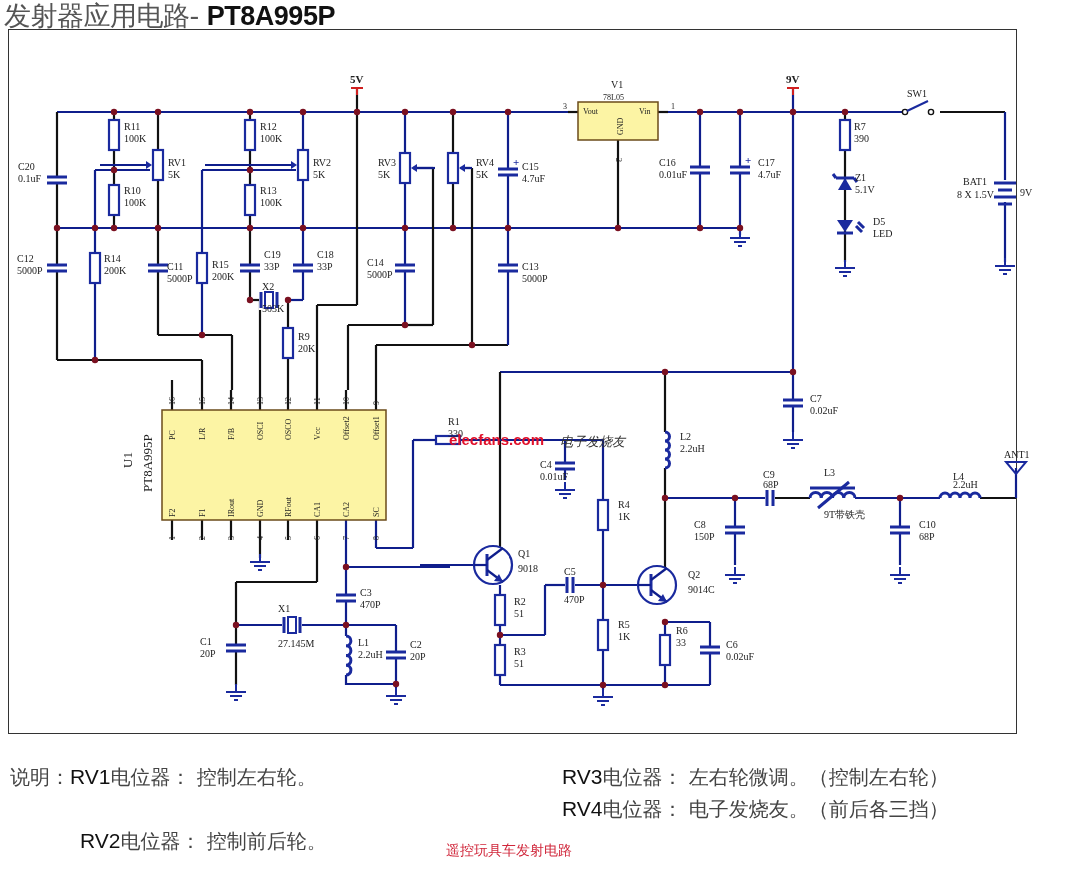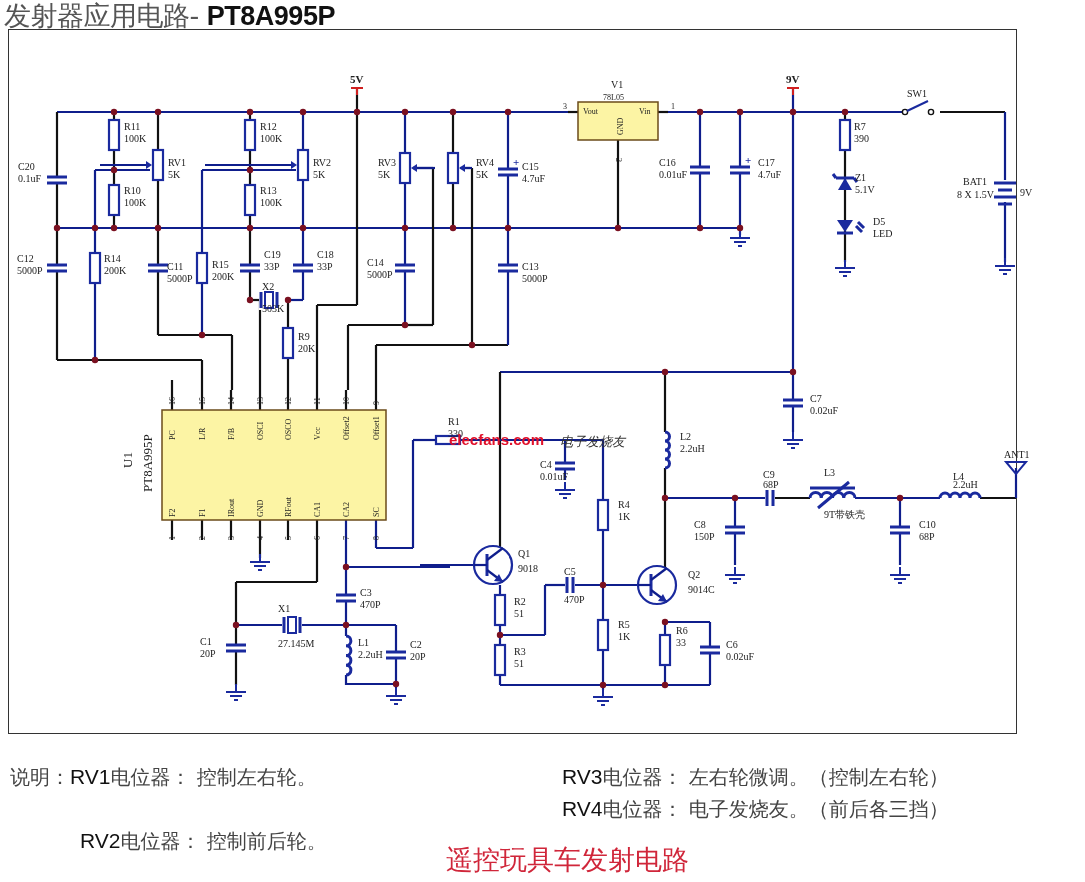--- a/index.html
+++ b/index.html
@@ -16,21 +16,21 @@
   .cmp{ stroke:#1a2a9e; stroke-width:2.2; fill:#fff; }
   .cp { stroke:#1a2a9e; stroke-width:3; fill:none; }
   .dot{ fill:#7a1020; }
   .gnd{ stroke:#1a2a9e; stroke-width:2; fill:none; }
   .lbl{ font-family:"Liberation Serif", serif; font-size:10px; fill:#222; }
   .pin{ font-family:"Liberation Serif", serif; font-size:8px; fill:#222; }
   .chip{ fill:#fcf4a4; stroke:#6b4b1a; stroke-width:1.5; }
   .note{ position:absolute; font-size:20px; color:#444; white-space:nowrap;
          font-family:"DejaVu Sans", sans-serif; }
   .note .rv { font-family:"Liberation Sans", sans-serif; color:#111; font-size:21px; }
-  #caption { position:absolute; left:446px; top:842px; font-size:27px; color:#d0263a;
+  #caption { position:absolute; left:446px; top:842px; font-size:14px; color:#d0263a;
              font-family:"DejaVu Serif", serif; white-space:nowrap; }
   .wm { font-family:"Liberation Sans", sans-serif; font-weight:bold; font-size:15px; fill:#e0102a; }
   .wm2{ font-family:"DejaVu Serif", serif; font-style:italic; font-size:13px; fill:#333; }
   .pwr{ font-family:"Liberation Serif", serif; font-size:11px; fill:#222; font-weight:bold; }
 </style>
 </head>
 <body>
 
 <div id="title"><span>发射器应用电路- </span><b>PT8A995P</b></div>
 <div id="frame"></div>

